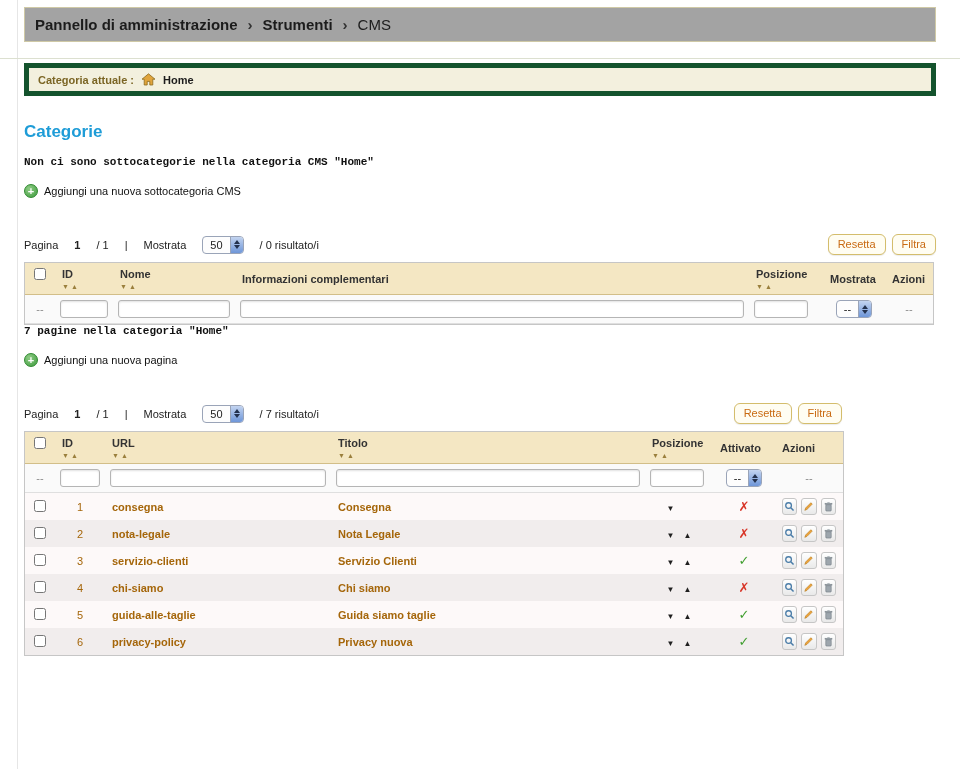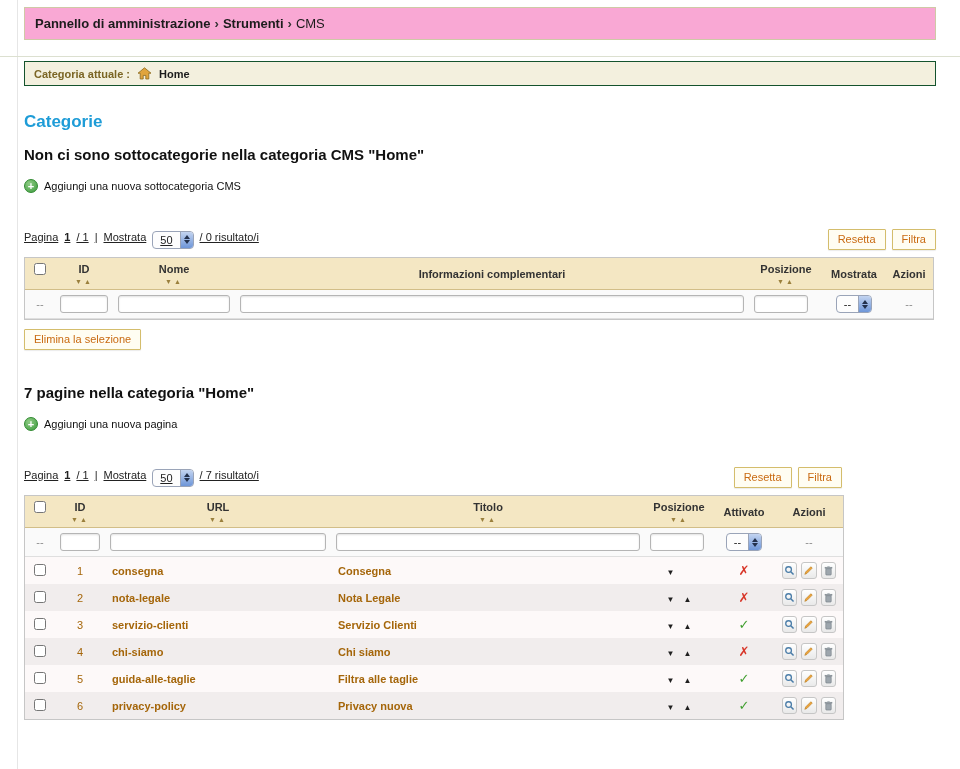--- a/index.html
+++ b/index.html
@@ -11,55 +11,55 @@
     width: 960px;
   }
   body::before {
     content: ""; position: absolute; left: 17px; top: 0; height: 769px;
     width: 1px; background: #E6E6E6;
   }
   .page { padding: 7px 24px 24px 24px; position: relative; }
 
   
   .breadcrumb {
-    background: #f9a8d4; border: 1px solid #CFC9A6;
-    padding: 8px 10px; font-size: 13px; display: flex; align-items: center; gap: 4px;
+    background: #a3a3a3; border: 1px solid #CFC9A6;
+    padding: 8px 10px; font-size: 15px; display: flex; align-items: center; gap: 10px;
   }
   .bc-item { font-weight: bold; color: #1c1c1c; cursor: pointer; }
   .bc-item.last { font-weight: normal; cursor: default; }
   .bc-sep { font-weight: bold; color: #333; }
 
   .top-divider { border-top: 1px solid #DCE0D0; margin: 16px -24px 0 -24px; }
 
   
   .current-cat {
-    background: #F3F0DE; border: 1px solid #14532d; margin-top: 4px;
+    background: #F3F0DE; border: 5px solid #14532d; margin-top: 4px;
     padding: 5px 9px; display: flex; align-items: center; gap: 7px;
   }
   .current-cat .label { font-weight: bold; color: #7B6524; }
   .current-cat .name { font-weight: bold; color: #1c1c1c; cursor: pointer; }
   .home-icon { display: inline-flex; width: 15px; height: 13px; }
 
   h2.section-title { color: #1E9CD7; font-size: 17px; margin: 26px 0 14px 0; font-weight: bold; }
-  .bold-msg { font-weight: bold; font-size: 15px; margin: 0 0 14px 0; color: #111; }
+  .bold-msg { font-weight: bold; font-size: 11px; margin: 0 0 14px 0; color: #111; font-family: Liberation Mono, monospace; }
 
   .add-link { display: inline-flex; align-items: center; gap: 6px; margin: 2px 0 16px 0; cursor: pointer; color: #111; }
   .plus-icon {
     width: 14px; height: 14px; border-radius: 50%;
     background: radial-gradient(circle at 35% 30%, #8ECb84, #3F9C3F);
     border: 1px solid #2F8A2F; color: #fff; font-weight: bold; font-size: 11px;
     display: inline-flex; align-items: center; justify-content: center; line-height: 1;
   }
 
   
   .toolbar-row { display: flex; justify-content: space-between; align-items: center; margin: 20px 0 7px 0; }
-  .pagination { display: flex; gap: 6px; color: #222; text-decoration: underline; }
+  .pagination { display: flex; align-items: center; gap: 16px; color: #222; }
   .btn-group { display: flex; gap: 6px; }
   .btn {
-    background: #FFFDF2; border: 1px solid #D4BD6C; border-radius: 1px;
+    background: #FFFDF2; border: 1px solid #D4BD6C; border-radius: 6px;
     color: #C96A12; padding: 3px 9px 4px 9px; font-size: 11px; cursor: pointer;
     box-shadow: 0 1px 1px rgba(0,0,0,0.08);
   }
 
   
   .mini-select {
     display: inline-flex; align-items: stretch; border: 1px solid #9AA4B8;
     border-radius: 4px; background: #FDFDFD; overflow: hidden; cursor: pointer;
     height: 18px;
   }
@@ -71,21 +71,21 @@
   .stepper i { display: block; width: 0; height: 0; border-left: 3px solid transparent; border-right: 3px solid transparent; }
   .stepper .s-up { border-bottom: 4px solid #23314d; }
   .stepper .s-down { border-top: 4px solid #23314d; }
 
   
   table.data-table { border-collapse: separate; border-spacing: 0; border: 1px solid #C6C6C6; table-layout: fixed; }
   .table-cats { width: 908px; }
   .table-pages { width: 818px; }
   th {
     background: #F4E7C3; border-bottom: 1px solid #D2BE88;
-    padding: 5px 7px 4px 7px; text-align: center; vertical-align: top; font-size: 11px; color: #333;
+    padding: 5px 7px 4px 7px; text-align: left; vertical-align: top; font-size: 11px; color: #333;
   }
   th .th-label { font-weight: bold; }
   th .sort { color: #9A7F3C; font-size: 7px; letter-spacing: 2px; margin-top: 3px; cursor: pointer; line-height: 1; }
   th.center, td.center { text-align: center; }
 
   tr.filter-row td { background: #FAFAFA; border-bottom: 1px solid #DFDFDF; padding: 5px 5px; color: #8a8a8a; }
   .f-input {
     border: 1px solid #B5B5B5; border-radius: 3px; height: 18px; width: 100%;
     padding: 0 4px; box-shadow: inset 0 1px 2px rgba(0,0,0,0.12); font-size: 11px;
     font-family: "Liberation Sans", "DejaVu Sans", sans-serif;
@@ -223,23 +223,20 @@
                 <i class="s-up"></i>
                 <i class="s-down"></i>
               </span>
           </span>
         </td>
         <td class="center">--</td>
       </tr>
     </tbody>
   </table>
 
-  <div class="delete-btn-row">
-    <button class="btn">Elimina la selezione</button>
-  </div>
 
   
   <div class="section-pages">
     <p class="bold-msg">7 pagine nella categoria "Home"</p>
 
     <div class="add-link">
       <span class="plus-icon">+</span>
       <span>Aggiungi una nuova pagina</span>
     </div>
 
@@ -459,21 +456,21 @@
             <rect x="4.7" y="1.4" width="2.6" height="1" fill="#9DA6AD"></rect>
           </svg>
         </button>
       </span>
     </td>
   </tr>
           <tr class="odd">
     <td class="center c-check"><input type="checkbox" style=""></td>
     <td class="center c-id">5</td>
     <td class="c-url">guida-alle-taglie</td>
-    <td class="c-title">Filtra alle taglie</td>
+    <td class="c-title">Guida siamo taglie</td>
     <td class="center c-pos">
       <span class="pos-arrow">▼</span>
       <span class="pos-arrow">▲</span>
     </td>
     <td class="center c-active">
       <span class="status-on">✓</span>
     </td>
     <td class="c-actions">
       <span class="actions-cell">
         <button class="icon-btn">

